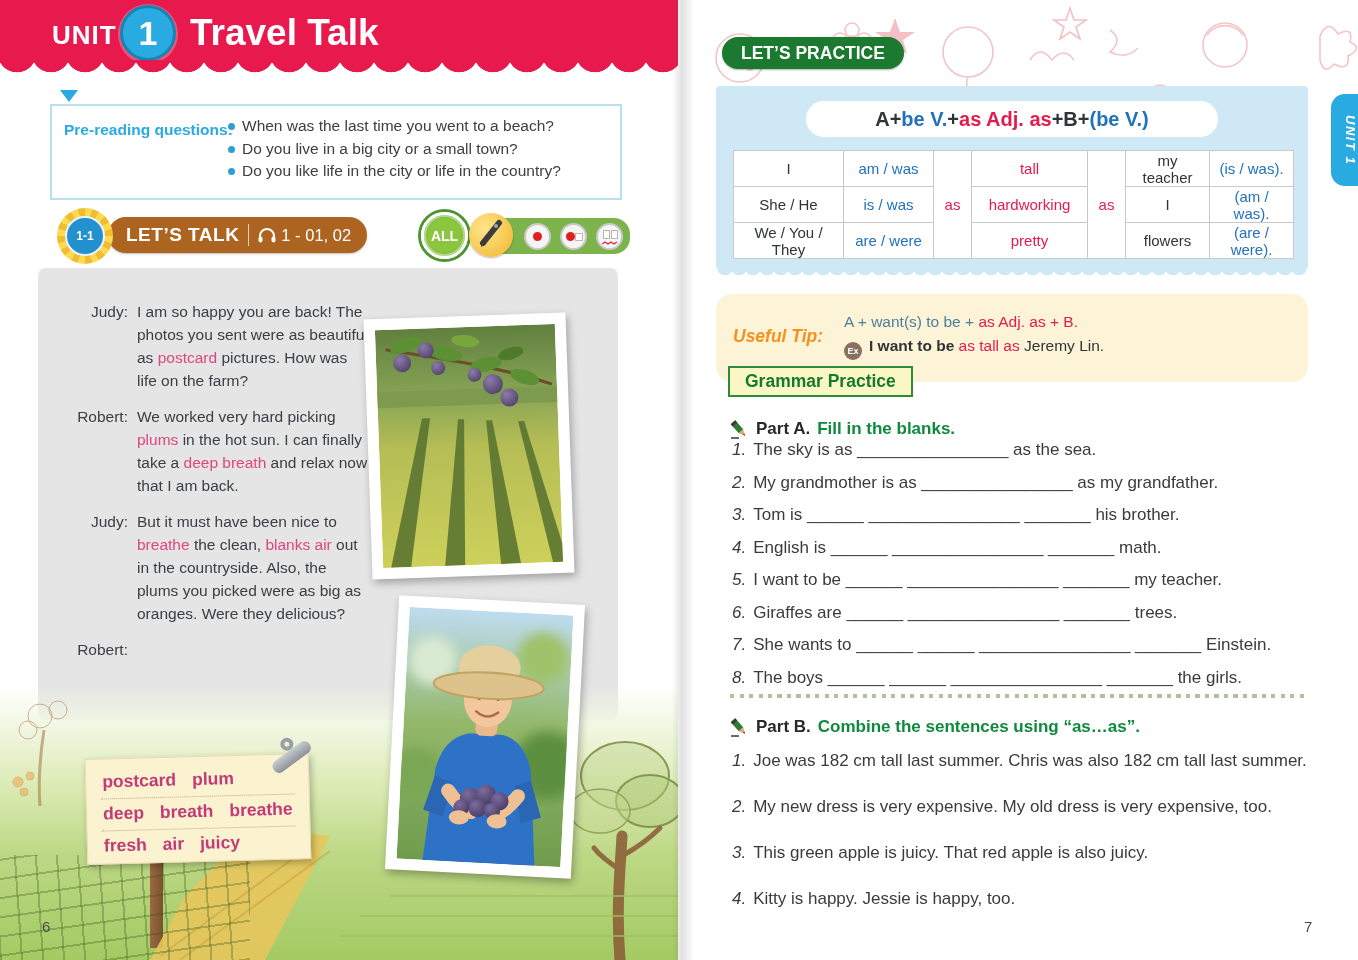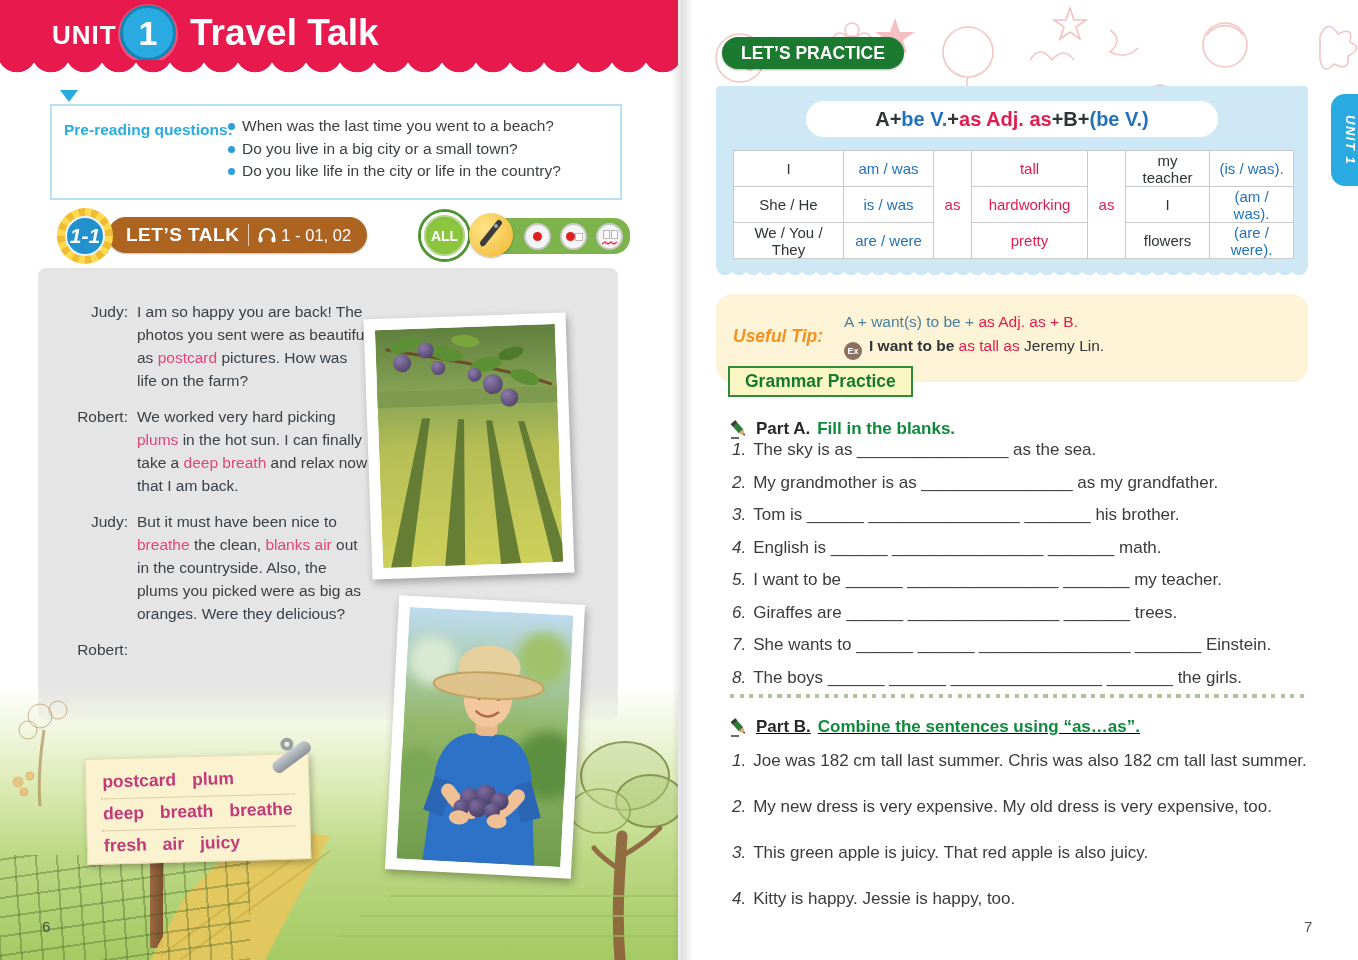--- a/index.html
+++ b/index.html
@@ -28,21 +28,21 @@
     border-left:9px solid transparent; border-right:9px solid transparent; border-top:12px solid #29abe2; }
   .pr-label { position:absolute; left:12px; top:15px; color:#29abe2; font-weight:bold; font-size:15.5px; }
   .pr-list { position:absolute; left:176px; top:9px; list-style:none; }
   .pr-list li { position:relative; padding-left:14px; font-size:15.5px; color:#3c4043; line-height:22.5px; }
   .pr-list li::before { content:""; position:absolute; left:0; top:8px; width:7px; height:7px; border-radius:50%; background:#2e9fd4; }
 
   .sun-badge { position:absolute; left:57px; top:208px; width:56px; height:56px; border-radius:50%;
     background:repeating-conic-gradient(#ffd94f 0 15deg, #f0bd32 15deg 30deg); z-index:6;
     display:flex; align-items:center; justify-content:center;}
   .sun-badge .inner { width:40px; height:40px; border-radius:50%; background:#2391cd; border:2px solid #e8f6fd;
-    color:#fff; font-weight:bold; font-size:21px; display:flex; align-items:center; justify-content:center;font-style:italic;}
+    color:#fff; font-weight:bold; font-size:12px; display:flex; align-items:center; justify-content:center;}
   .talk-pill { position:absolute; left:108px; top:217px; height:36px; background:#ad6420; border-radius:18px;
     display:flex; align-items:center; padding:0 16px 0 18px; z-index:5; box-shadow:0 1px 2px rgba(0,0,0,.25);}
   .talk-title { color:#fff; font-weight:bold; font-size:19px; letter-spacing:.5px;}
   .talk-div { width:1px; height:22px; background:rgba(255,255,255,.7); margin:0 9px; }
   .talk-audio { color:#fff; font-size:16.5px; margin-left:5px; }
   .all-badge { position:absolute; left:421px; top:212px; width:47px; height:47px; border-radius:50%;
     background:radial-gradient(#8cc63f 55%, #5a9e2f); border:3px solid #fff;
     box-shadow:0 0 0 3px #4f9431, inset 0 0 0 2px rgba(255,255,255,.4);
     color:#fff; font-weight:bold; font-size:14px; display:flex; align-items:center; justify-content:center; cursor:pointer;}
   .audio-bar { position:absolute; left:472px; top:218px; width:158px; height:36px; background:#7cb34a; border-radius:16px; z-index:5;}
@@ -120,21 +120,21 @@
   .tip-box { position:absolute; left:36px; top:294px; width:592px; height:88px; background:#fdf3d6; border-radius:16px; z-index:2;}
   .tip-label { position:absolute; left:17px; top:32px; color:#f5911e; font-weight:bold; font-style:italic; font-size:17.5px;}
   .tip-lines { position:absolute; left:128px; top:16px; font-size:15.5px; line-height:24px; color:#3b4046;}
   .ex-badge { display:inline-flex; width:18px; height:18px; border-radius:50%; background:#8a7060; color:#fff;
     font-size:9px; font-weight:bold; align-items:center; justify-content:center; margin-right:7px; vertical-align:-3px;}
 
   .gp-badge { position:absolute; left:48px; top:366px; padding:3px 15px; background:#fbf7c5; border:2px solid #2e8b3a;
     color:#157a2e; font-weight:bold; font-size:17.5px; z-index:2;}
 
   .part-heading { position:absolute; display:flex; align-items:center; gap:7px; z-index:2;}
-  .ph-a { left:50px; top:408px;margin-top:11px; } .ph-b { left:50px; top:717px;text-decoration:underline; }
+  .ph-a { left:50px; top:408px;margin-top:11px; } .ph-b { left:50px; top:717px; }
   .part-label { font-weight:bold; font-size:17px; color:#26282a; }
   .part-title { font-weight:bold; font-size:17px; color:#0f8a3d; }
 
   .items { position:absolute; left:52px; z-index:2; }
   .items-a { top:440px; width:600px; }
   .items-b { top:751px; width:610px; }
   .item { font-size:17px; color:#3b3b3b; }
   .items-a .item { margin-bottom:12.5px; }
   .items-b .item { margin-bottom:26px; }
   .inum { font-style:italic; margin-right:7px; color:#3b3b3b;}

